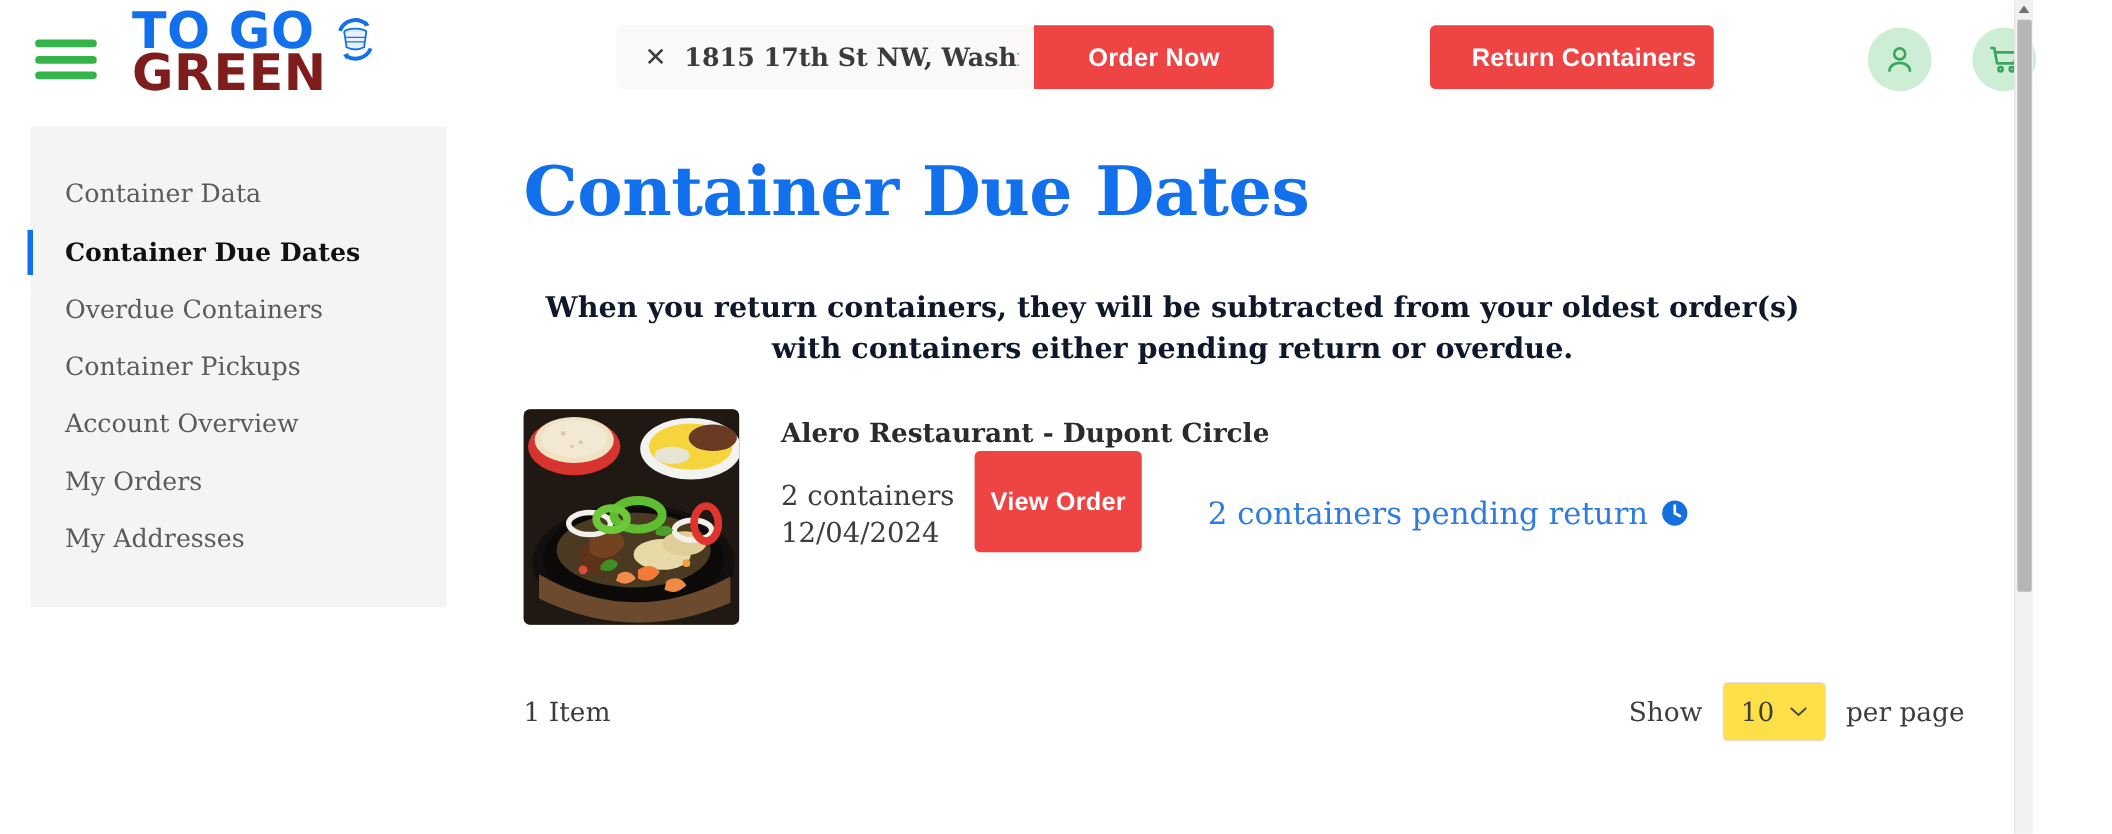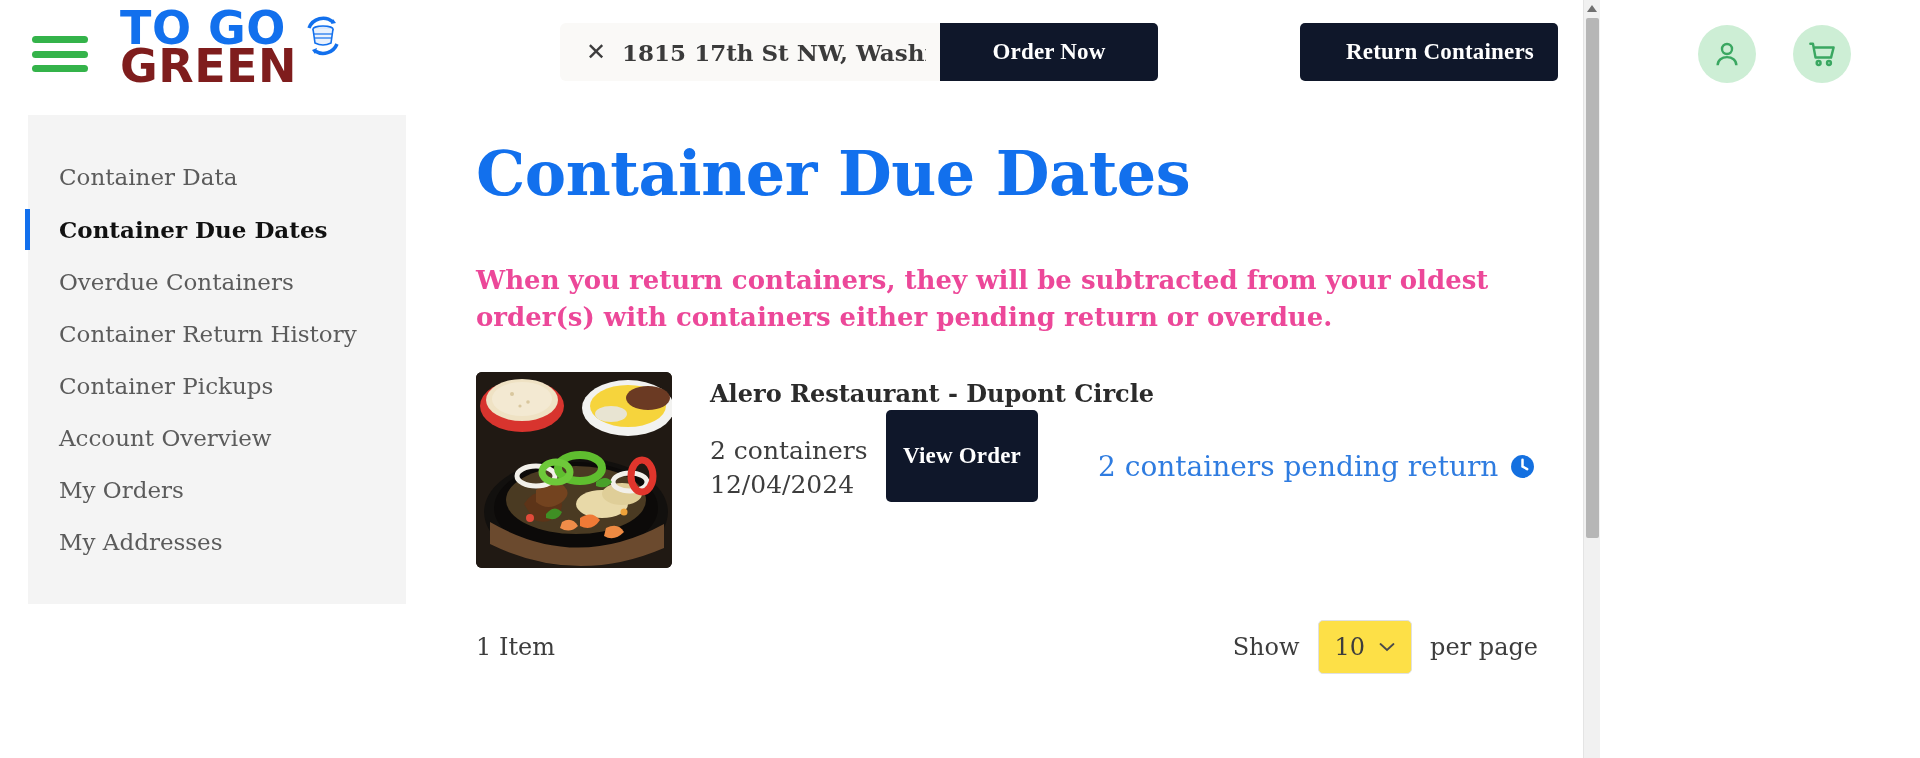--- a/index.html
+++ b/index.html
@@ -7,21 +7,21 @@
     margin: 0; padding: 0;
     width: 1920px; height: 758px;
     overflow: hidden;
     background: #ffffff;
     font-family: "Liberation Serif", "DejaVu Serif", serif;
   }
 
   
   .page {
     position: relative;
-    width: 1600px;
+    width: 1848px;
     height: 758px;
     background: #ffffff;
   }
 
   
   .header {
     position: relative;
     height: 115px;
     display: flex;
     align-items: flex-start;
@@ -110,24 +110,24 @@
   .addr-text {
     font-size: 23px;
     font-weight: bold;
     color: #3b3b3b;
     font-family: "DejaVu Serif", serif;
     overflow: hidden;
     text-overflow: clip;
     white-space: nowrap;
   }
   .btn-blue {
-    background: #0f172a;
+    background: #ef4444;
     color: #ffffff;
     border: none;
-    font-family: Liberation Serif, serif;
+    font-family: Liberation Sans, sans-serif;
     font-weight: bold;
     font-size: 23px;
     border-radius: 5px;
     cursor: pointer;
     letter-spacing: 0.2px;
   }
   .order-now {
     width: 218px;
     border-radius: 0 5px 5px 0;
   }
@@ -203,24 +203,25 @@
     font-size: 62px;
     color: #1270ed;
     margin: 0 0 52px 0;
     letter-spacing: -0.5px;
   }
 
   .intro {
     font-family: "DejaVu Serif", serif;
     font-weight: bold;
     font-size: 26px;
-    color: #ec4899;
+    color: #0f172a;
     line-height: 1.42;
     max-width: 1180px;
     margin: 0 0 36px 0;
+    text-align: center;
   }
 
   
   .order-row {
     display: flex;
     align-items: flex-start;
     gap: 0;
     padding-bottom: 30px;
   }
   .thumb {
@@ -399,21 +400,20 @@
       </svg>
     </div>
   </div>
 
   <div class="body-row">
 
     <nav class="sidebar">
       <div class="nav-item">Container Data</div>
       <div class="nav-item active">Container Due Dates</div>
       <div class="nav-item">Overdue Containers</div>
-      <div class="nav-item">Container Return History</div>
       <div class="nav-item">Container Pickups</div>
       <div class="nav-item">Account Overview</div>
       <div class="nav-item">My Orders</div>
       <div class="nav-item">My Addresses</div>
     </nav>
 
     <main class="main">
 
       <h1 class="page-title">Container Due Dates</h1>
 

